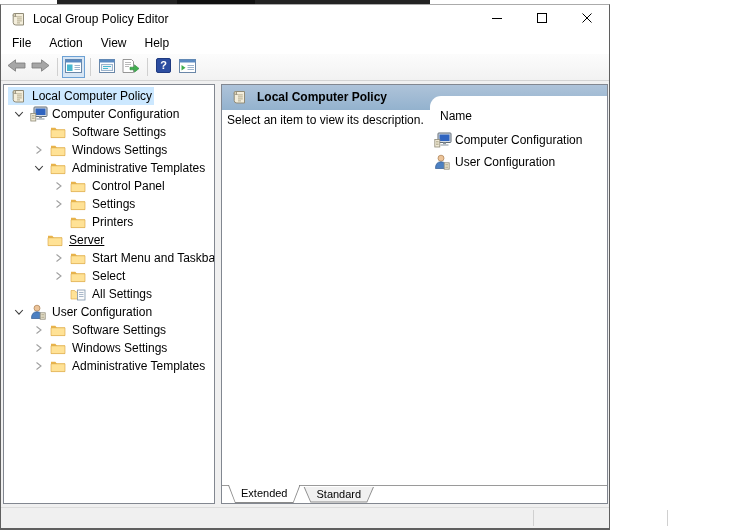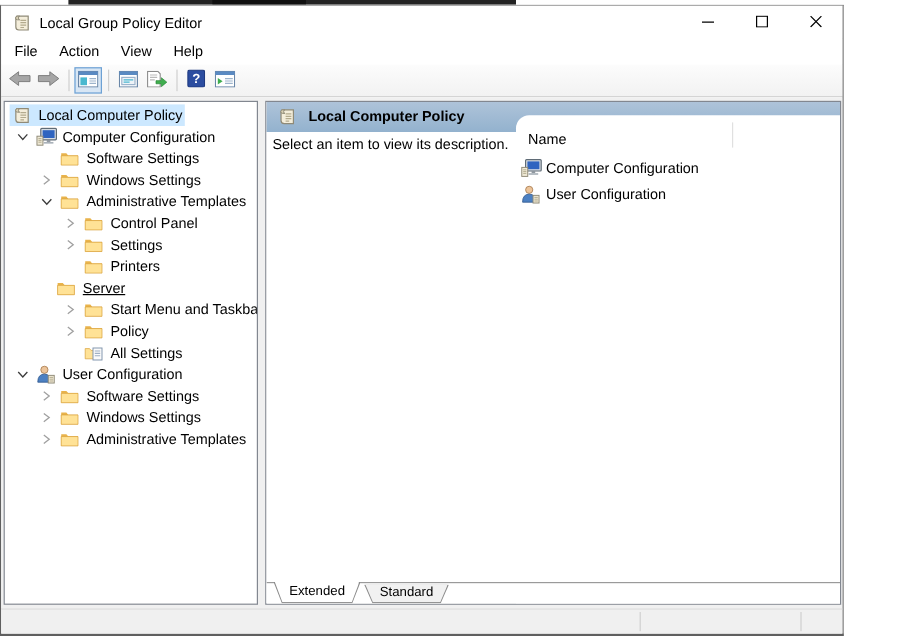--- a/index.html
+++ b/index.html
@@ -3,21 +3,21 @@
 <meta charset="utf-8">
 <style>
   html,body{margin:0;padding:0;width:755px;height:530px;overflow:hidden;background:#fff;
     font-family:"Liberation Sans","DejaVu Sans",sans-serif;font-size:12px;color:#000;}
   *{box-sizing:border-box;}
 
   
   .bg-fragment{position:absolute;left:57px;top:0;width:373px;height:4px;background:#232323;}
   .bg-fragment .dark{position:absolute;left:120px;top:0;width:78px;height:4px;background:#101010;}
 
-  .window{position:absolute;left:0;top:4px;width:703px;height:526px;background:#fff;
+  .window{position:absolute;left:0;top:4px;width:610px;height:526px;background:#fff;
     border-top:1px solid #ababab;border-left:1px solid #5f5f5f;border-right:1px solid #5f5f5f;
     border-bottom:2px solid #5f5f5f;display:flex;flex-direction:column;}
 
   
   .titlebar{height:27px;display:flex;align-items:center;background:#fff;flex:0 0 auto;}
   .titlebar .app-icon{margin-left:9px;width:16px;height:16px;display:flex;align-items:center;}
   .titlebar .title{margin-left:7px;flex:1;white-space:nowrap;}
   .caption-btns{display:flex;height:27px;}
   .cap-btn{width:45px;height:27px;display:flex;align-items:center;justify-content:center;}
 
@@ -55,21 +55,21 @@
   .panel-title .t{font-weight:bold;}
   .desc-text{position:absolute;left:5px;top:28px;z-index:1;}
   .col-header{position:absolute;left:10px;top:13px;}
   .col-divider{position:absolute;left:180px;top:6px;height:21px;width:1px;background:#e0e0e0;}
   .list-rows{position:absolute;left:4px;top:33px;right:4px;}
   .list-row{height:22px;display:flex;align-items:center;gap:3px;white-space:nowrap;}
   .list-icon{width:18px;height:16px;display:inline-flex;align-items:center;}
 
   
   .tabstrip{position:absolute;left:0;right:0;bottom:0;height:18px;background:#fff;
-    border-top:1px solid #9a9a9a;z-index:4;display:flex;align-items:flex-end;padding-left:6px;}
+    border-top:1px solid #9a9a9a;z-index:4;display:flex;align-items:center;padding-left:6px;}
   .tab{position:relative;height:16px;line-height:15px;font-size:11px;padding:0 13px;margin-right:3px;}
   .tab::before{content:"";position:absolute;inset:0;background:#8a8a8a;
     clip-path:polygon(0 0,100% 0,calc(100% - 7px) 100%,7px 100%);}
   .tab::after{content:"";position:absolute;left:1px;right:1px;top:0;bottom:1px;background:#f1f1f1;
     clip-path:polygon(0 0,100% 0,calc(100% - 6.4px) 100%,6.4px 100%);}
   .tab .lbl{position:relative;z-index:1;}
   .tab.active{margin-top:-1px;height:18px;line-height:16px;z-index:2;}
   .tab.active::after{background:#fff;}
 
   
@@ -330,21 +330,21 @@
               <path d="M1.5 1.5 L6 5 L1.5 8.5" fill="none" stroke="#a0a0a0" stroke-width="1.1"></path>
             </svg>
           </span>
           <span class="row-content">
             <span class="tree-icon">
               <svg width="16" height="16" viewBox="0 0 16 16">
                 <path d="M1 3.8 H5.3 L6.8 5.6 H15 V13.6 H1 Z" fill="#e9b34b"></path>
                 <path d="M1 5.8 H15 V13.6 H1 Z" fill="#ffe296" stroke="#d9a23c" stroke-width="0.6"></path>
               </svg>
             </span>
-            <span>Policy</span>
+            <span>Select</span>
           </span>
         </div>
         <div class="tree-row" style="padding-left: 46px;">
           <span class="chevron"></span>
           <span class="row-content">
             <span class="tree-icon">
               <svg width="16" height="16" viewBox="0 0 16 16">
                 <path d="M1 4.5 H4.6 L5.9 6 H12 V13 H1 Z" fill="#ffe296" stroke="#d9a23c" stroke-width="0.6"></path>
                 <rect x="7.5" y="4" width="7.5" height="10" fill="#fbfbfb" stroke="#7e93ab" stroke-width="0.8"></rect>
                 <path d="M9 6.5 H13.5 M9 8.5 H13.5 M9 10.5 H13.5" stroke="#9fb0c4" stroke-width="0.9"></path>

